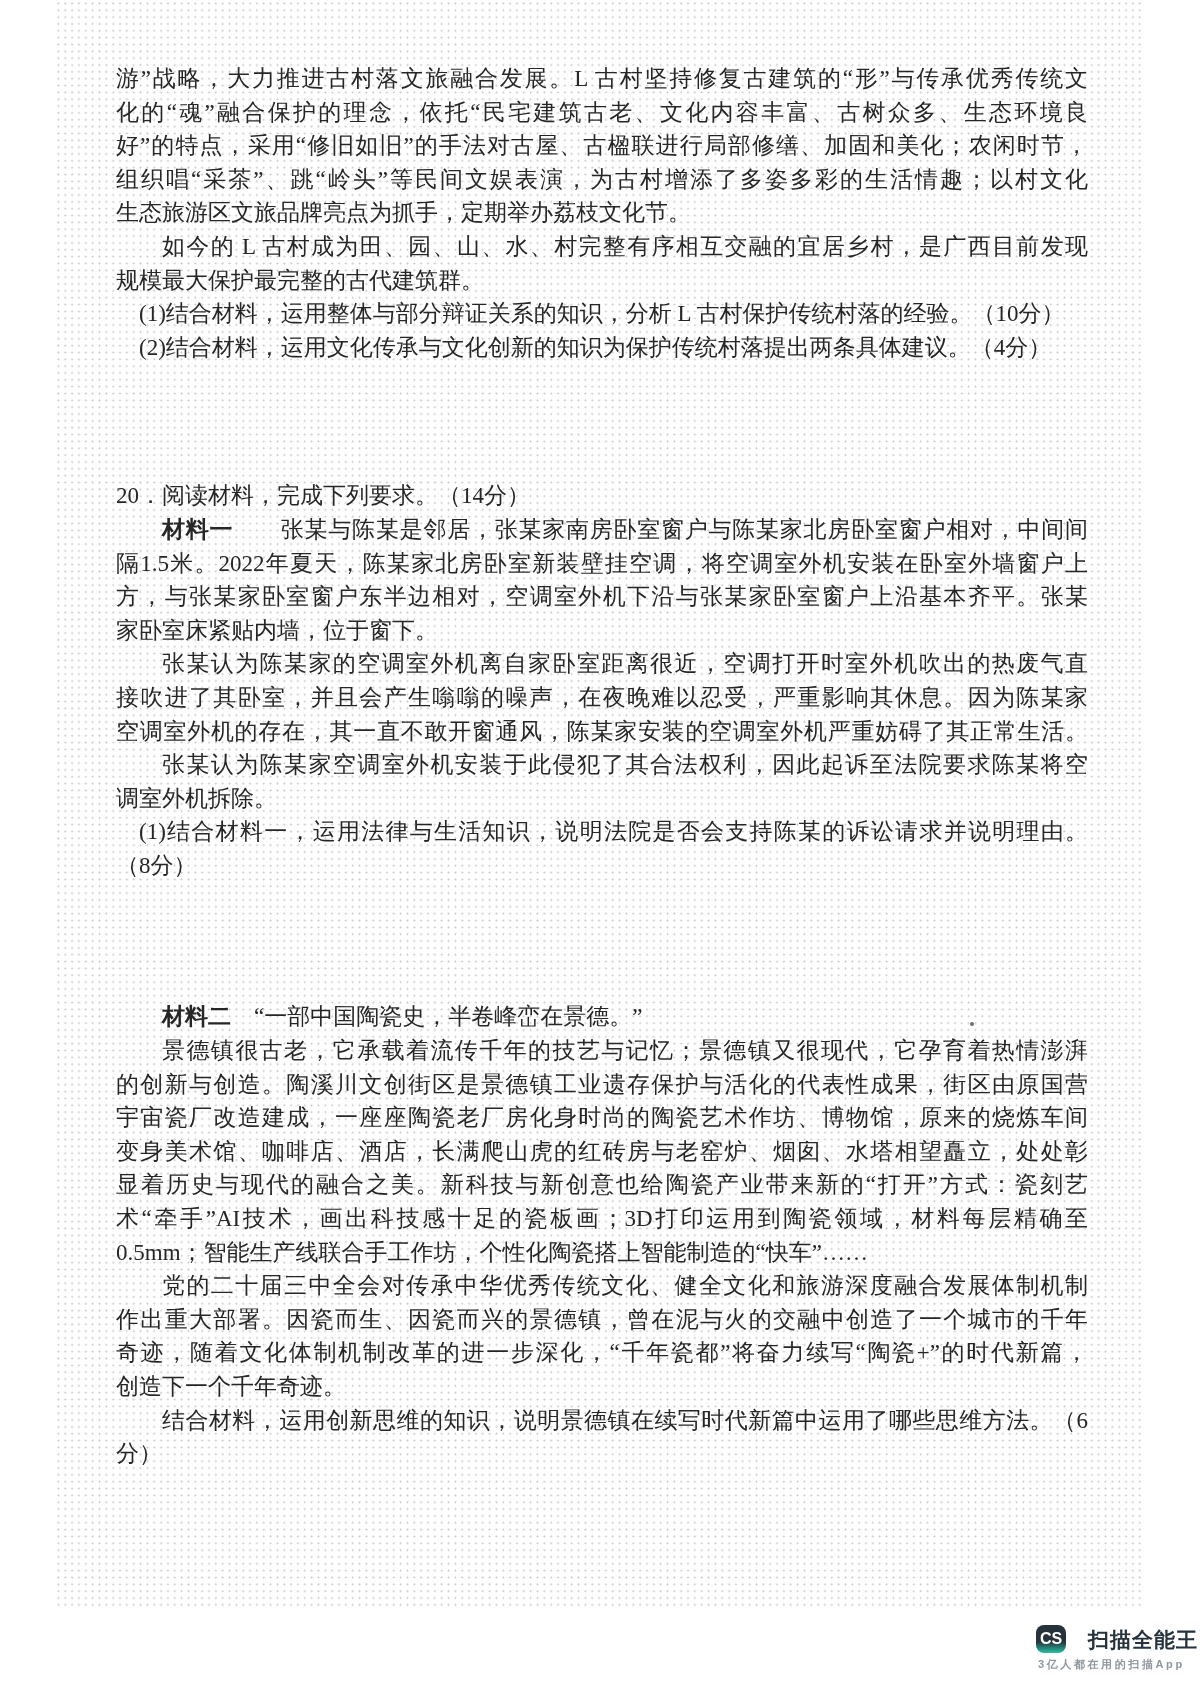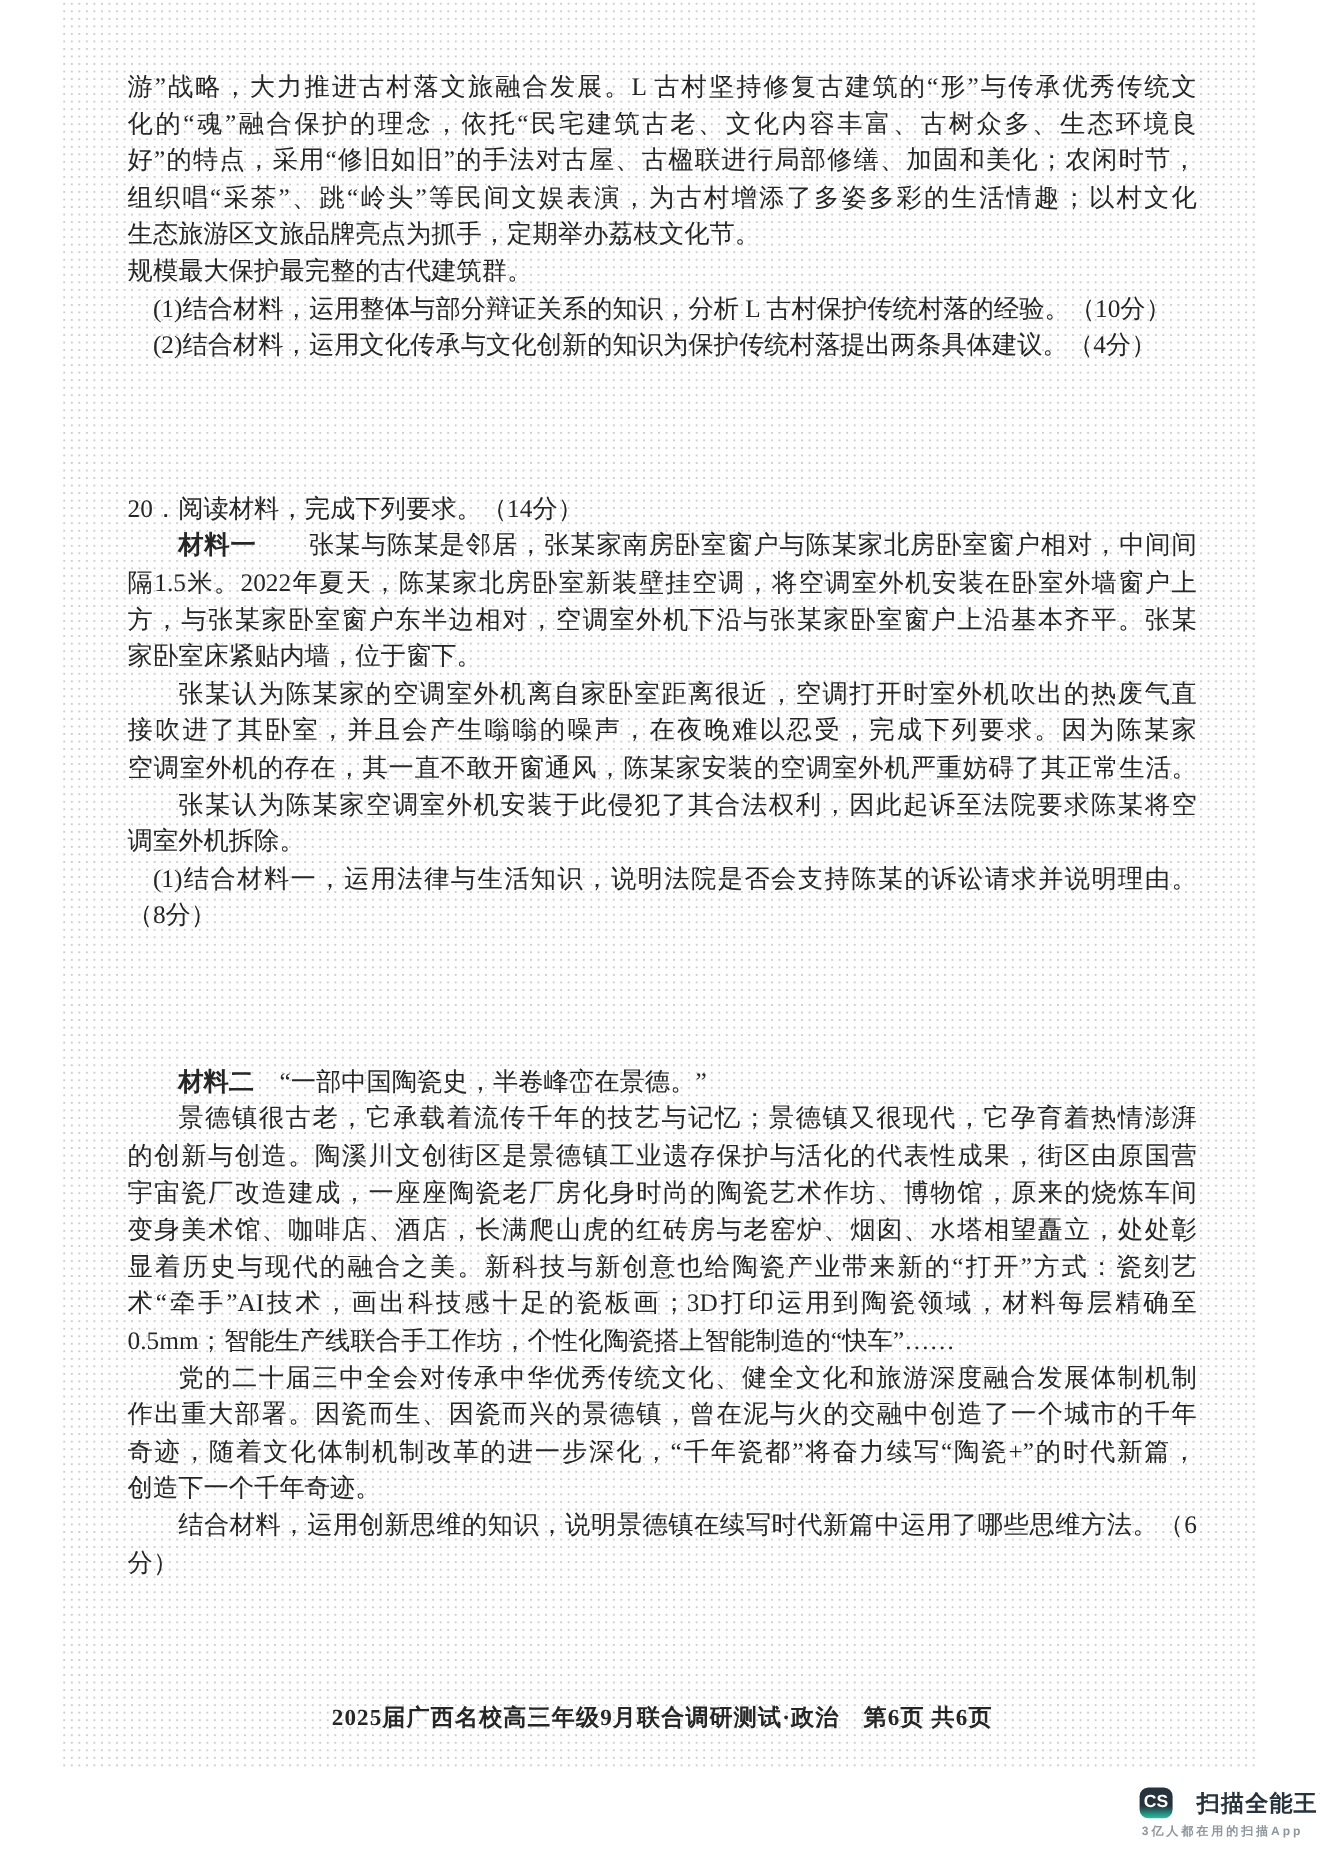--- a/index.html
+++ b/index.html
@@ -59,30 +59,31 @@
   <div class="scan-area">
     <div class="speck" style="left:915px;top:1022px;"></div>
   </div>
 
   <div class="text-col">
       <div class="line fill">游”战略，大力推进古村落文旅融合发展。L 古村坚持修复古建筑的“形”与传承优秀传统文</div>
       <div class="line fill">化的“魂”融合保护的理念，依托“民宅建筑古老、文化内容丰富、古树众多、生态环境良</div>
       <div class="line fill">好”的特点，采用“修旧如旧”的手法对古屋、古楹联进行局部修缮、加固和美化；农闲时节，</div>
       <div class="line fill">组织唱“采茶”、跳“岭头”等民间文娱表演，为古村增添了多姿多彩的生活情趣；以村文化</div>
       <div class="line">生态旅游区文旅品牌亮点为抓手，定期举办荔枝文化节。</div>
+      <div class="line fill" style="text-indent: 2em;">如今的 L 古村成为田、园、山、水、村完整有序相互交融的宜居乡村，是广西目前发现</div>
       <div class="line">规模最大保护最完整的古代建筑群。</div>
       <div class="line" style="text-indent: 1em;">(1)结合材料，运用整体与部分辩证关系的知识，分析 L 古村保护传统村落的经验。（10分）</div>
       <div class="line" style="text-indent: 1em;">(2)结合材料，运用文化传承与文化创新的知识为保护传统村落提出两条具体建议。（4分）</div>
       <div class="line" style="margin-top: 115px;">20．阅读材料，完成下列要求。（14分）</div>
       <div class="line fill" style="text-indent: 2em;"><b>材料一</b>　　张某与陈某是邻居，张某家南房卧室窗户与陈某家北房卧室窗户相对，中间间</div>
       <div class="line fill">隔1.5米。2022年夏天，陈某家北房卧室新装壁挂空调，将空调室外机安装在卧室外墙窗户上</div>
       <div class="line fill">方，与张某家卧室窗户东半边相对，空调室外机下沿与张某家卧室窗户上沿基本齐平。张某</div>
       <div class="line">家卧室床紧贴内墙，位于窗下。</div>
       <div class="line fill" style="text-indent: 2em;">张某认为陈某家的空调室外机离自家卧室距离很近，空调打开时室外机吹出的热废气直</div>
-      <div class="line fill">接吹进了其卧室，并且会产生嗡嗡的噪声，在夜晚难以忍受，完成下列要求。因为陈某家</div>
+      <div class="line fill">接吹进了其卧室，并且会产生嗡嗡的噪声，在夜晚难以忍受，严重影响其休息。因为陈某家</div>
       <div class="line fill">空调室外机的存在，其一直不敢开窗通风，陈某家安装的空调室外机严重妨碍了其正常生活。</div>
       <div class="line fill" style="text-indent: 2em;">张某认为陈某家空调室外机安装于此侵犯了其合法权利，因此起诉至法院要求陈某将空</div>
       <div class="line">调室外机拆除。</div>
       <div class="line fill" style="text-indent: 1em;">(1)结合材料一，运用法律与生活知识，说明法院是否会支持陈某的诉讼请求并说明理由。</div>
       <div class="line">（8分）</div>
       <div class="line" style="margin-top: 118px; text-indent: 2em;"><b>材料二</b>　“一部中国陶瓷史，半卷峰峦在景德。”</div>
       <div class="line fill" style="text-indent: 2em;">景德镇很古老，它承载着流传千年的技艺与记忆；景德镇又很现代，它孕育着热情澎湃</div>
       <div class="line fill">的创新与创造。陶溪川文创街区是景德镇工业遗存保护与活化的代表性成果，街区由原国营</div>
       <div class="line fill">宇宙瓷厂改造建成，一座座陶瓷老厂房化身时尚的陶瓷艺术作坊、博物馆，原来的烧炼车间</div>
       <div class="line fill">变身美术馆、咖啡店、酒店，长满爬山虎的红砖房与老窑炉、烟囱、水塔相望矗立，处处彰</div>
@@ -90,21 +91,20 @@
       <div class="line fill">术“牵手”AI技术，画出科技感十足的瓷板画；3D打印运用到陶瓷领域，材料每层精确至</div>
       <div class="line">0.5mm；智能生产线联合手工作坊，个性化陶瓷搭上智能制造的“快车”……</div>
       <div class="line fill" style="text-indent: 2em;">党的二十届三中全会对传承中华优秀传统文化、健全文化和旅游深度融合发展体制机制</div>
       <div class="line fill">作出重大部署。因瓷而生、因瓷而兴的景德镇，曾在泥与火的交融中创造了一个城市的千年</div>
       <div class="line fill">奇迹，随着文化体制机制改革的进一步深化，“千年瓷都”将奋力续写“陶瓷+”的时代新篇，</div>
       <div class="line">创造下一个千年奇迹。</div>
       <div class="line fill" style="text-indent: 2em;">结合材料，运用创新思维的知识，说明景德镇在续写时代新篇中运用了哪些思维方法。（6</div>
       <div class="line">分）</div>
     </div>
 
-  <div class="page-footer">2025届广西名校高三年级9月联合调研测试·政治　第6页 共6页</div>
 
   <div class="watermark">
     <div class="wm-row">
       <div class="cs-logo">
         <span>CS</span>
       </div>
       <div class="wm-name"><span>扫描全能王</span><span class="tm">™</span></div>
     </div>
     <div class="wm-sub">3亿人都在用的扫描App</div>
   </div>

